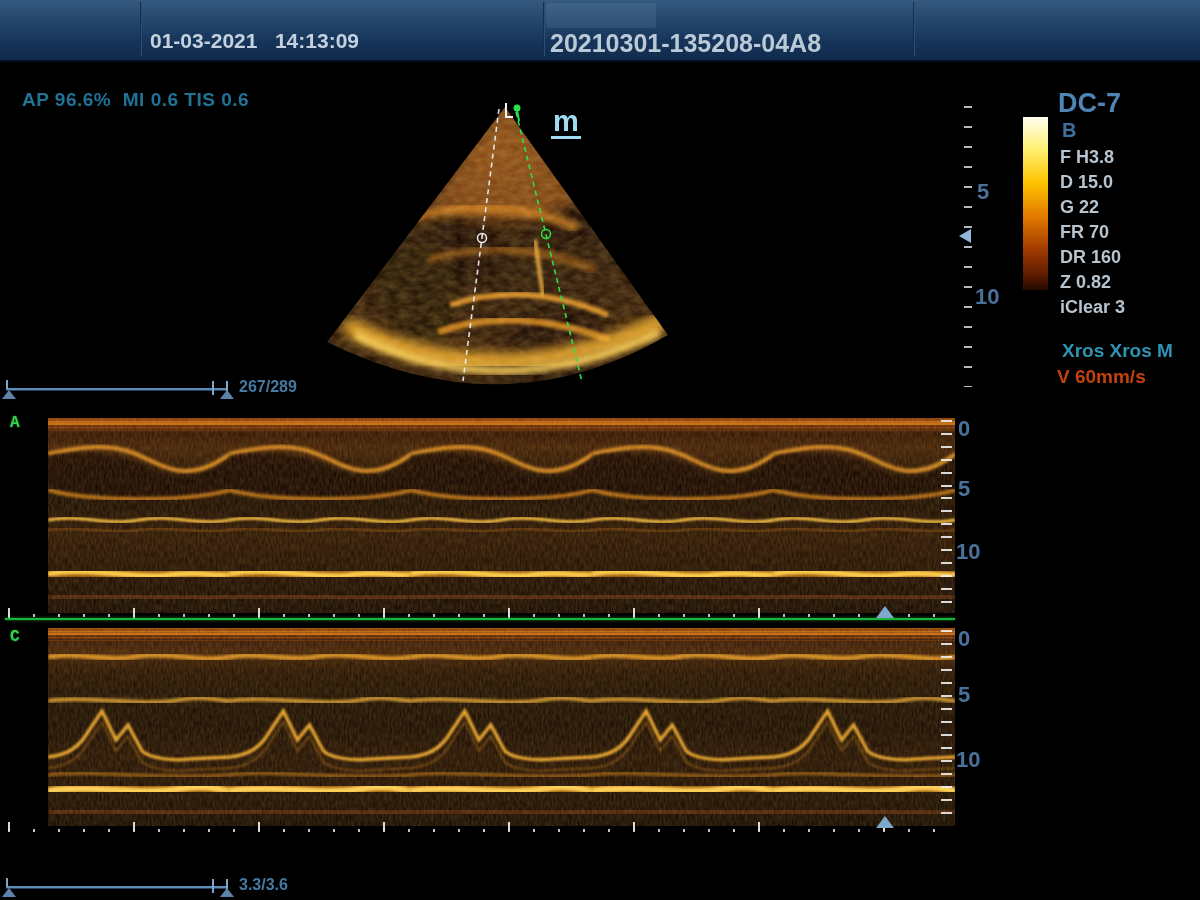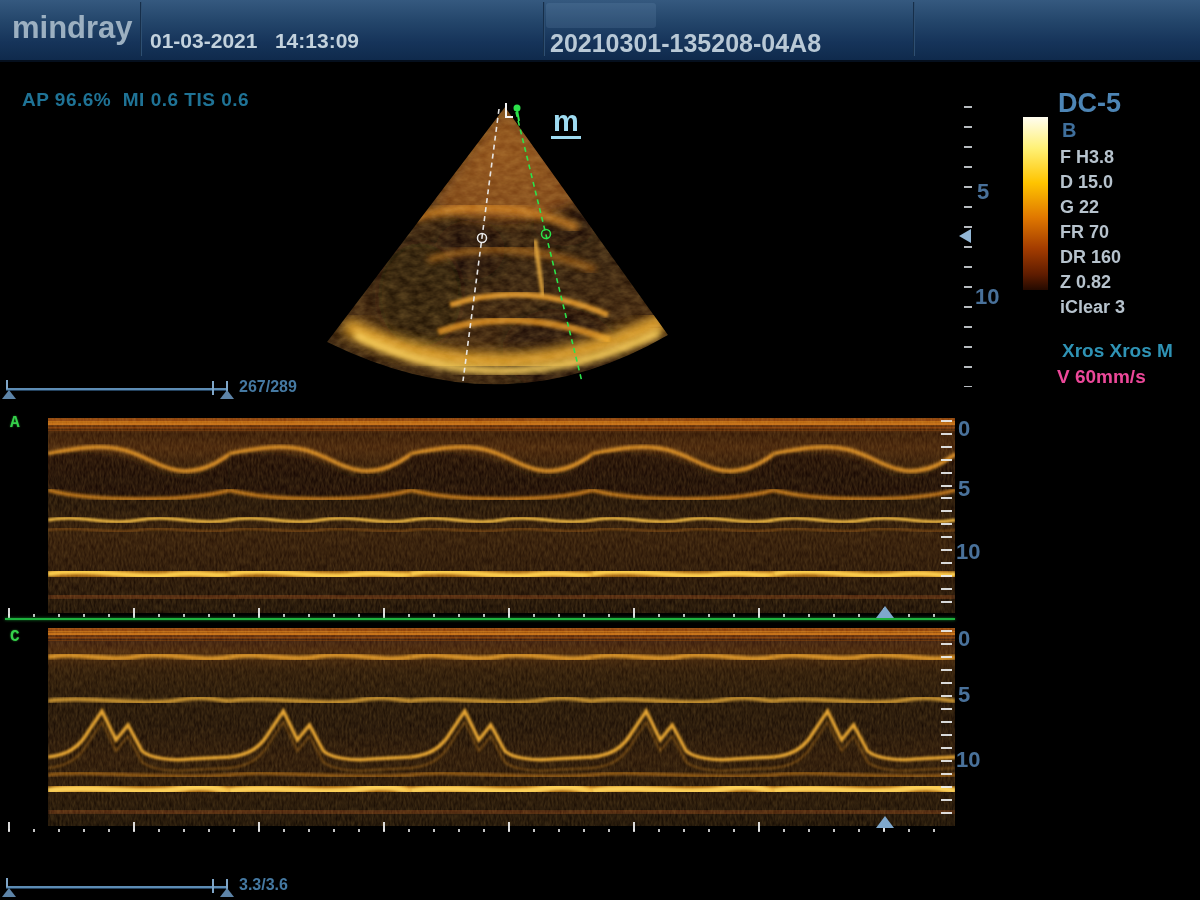--- a/index.html
+++ b/index.html
@@ -38,21 +38,21 @@
     border-top:7px solid transparent;border-bottom:7px solid transparent;
     border-right:12px solid #93b7d6;}
 
   
   .colorbar{left:1023px;top:117px;width:25px;height:173px;
     background:linear-gradient(#fffdf0 0%,#fff176 18%,#ffc400 38%,#e07800 58%,#a33c00 76%,#5f1c00 91%,#240a00 100%);}
   .model{left:1058px;top:88px;font-size:27px;font-weight:bold;color:#4d85b5;}
   .modeB{left:1062px;top:119px;font-size:20px;font-weight:bold;color:#3f6f9c;}
   .param{left:1060px;width:130px;font-size:18px;font-weight:bold;color:#b7c3cd;}
   .xros{left:1062px;top:340px;font-size:19px;font-weight:bold;color:#2f93b5;}
-  .sweep{left:1057px;top:366px;font-size:19px;font-weight:bold;color:#ec4899;}
+  .sweep{left:1057px;top:366px;font-size:19px;font-weight:bold;color:#c2410c;}
 
   
   .scrub{width:300px;height:22px;}
   .scrub .line{position:absolute;left:6px;top:10px;width:222px;height:2px;background:#5d8cb4;box-shadow:0 1px 0 #24425e;}
   .scrub .tickL{position:absolute;left:6px;top:2px;width:2px;height:9px;background:#7fa6c8;}
   .scrub .triL{position:absolute;left:2px;top:12px;width:0;height:0;
     border-left:7px solid transparent;border-right:7px solid transparent;border-bottom:9px solid #5d84a8;}
   .scrub .tick1{position:absolute;left:212px;top:3px;width:2px;height:14px;background:#7fa6c8;}
   .scrub .tick2{position:absolute;left:226px;top:3px;width:2px;height:14px;background:#7fa6c8;}
   .scrub .triR{position:absolute;left:220px;top:12px;width:0;height:0;
@@ -71,21 +71,20 @@
   .ttalls{height:11px;background:repeating-linear-gradient(to right,rgba(240,240,240,.9) 0 2px,transparent 2px 125px);}
   .blue-tri{width:0;height:0;border-left:9px solid transparent;border-right:9px solid transparent;
     border-bottom:12px solid #7fa8cd;}
 </style>
 </head>
 <body>
 
 <div class="stage">
 
   <div class="abs header">
-    <div class="abs logo">mindray</div>
     <div class="abs hsep" style="left:140px"></div>
     <div class="abs hsep" style="left:543px"></div>
     <div class="abs hsep" style="left:913px"></div>
     <div class="abs hl-box"></div>
     <div class="abs htext hdate">01-03-2021   14:13:09</div>
     <div class="abs htext hid">20210301-135208-04A8</div>
   </div>
 
   <div class="abs ap">AP 96.6%  MI 0.6 TIS 0.6</div>
 
@@ -148,21 +147,21 @@
   </svg>
 
   <div class="abs micon">m</div>
 
   <div class="abs bticks"></div>
   <div class="abs rlabel" style="left:977px;top:179px">5</div>
   <div class="abs rlabel" style="left:975px;top:284px">10</div>
   <div class="abs focus-arrow"></div>
 
   <div class="abs colorbar"></div>
-  <div class="abs model">DC-5</div>
+  <div class="abs model">DC-7</div>
   <div class="abs modeB">B</div>
   <div class="abs param" style="top:147px">F H3.8</div>
   <div class="abs param" style="top:172px">D 15.0</div>
   <div class="abs param" style="top:197px">G 22</div>
   <div class="abs param" style="top:222px">FR 70</div>
   <div class="abs param" style="top:247px">DR 160</div>
   <div class="abs param" style="top:272px">Z 0.82</div>
   <div class="abs param" style="top:297px">iClear 3</div>
   <div class="abs xros">Xros Xros M</div>
   <div class="abs sweep">V 60mm/s</div>

